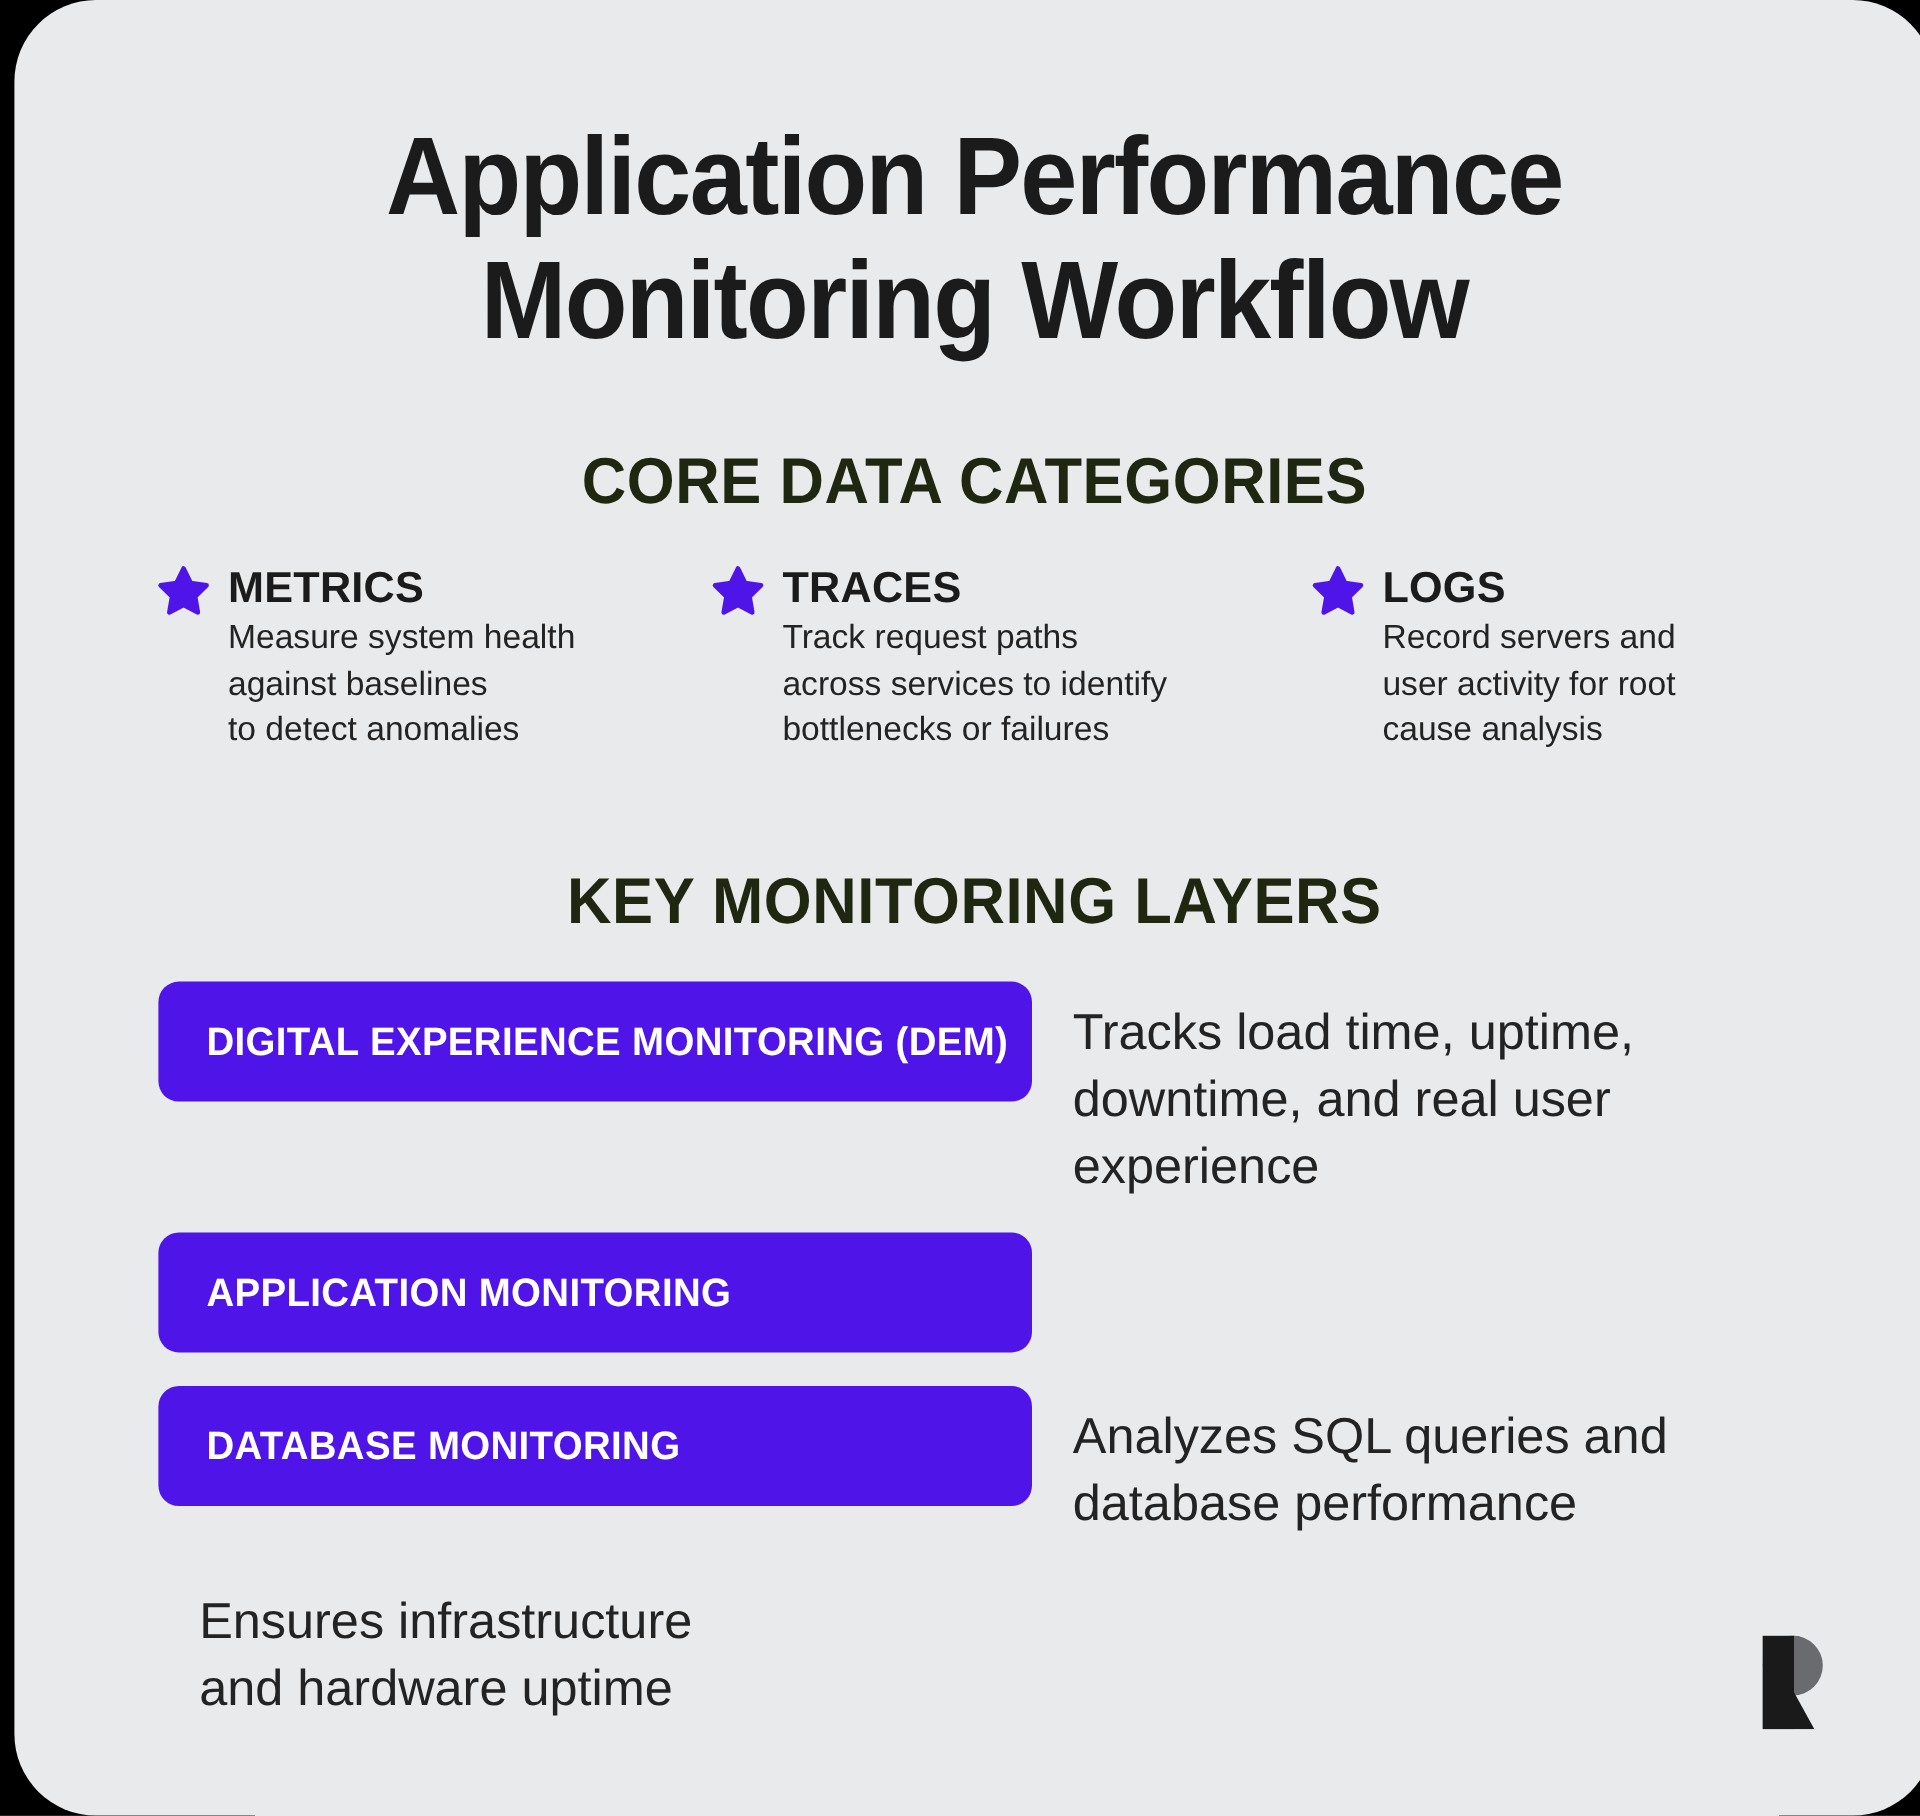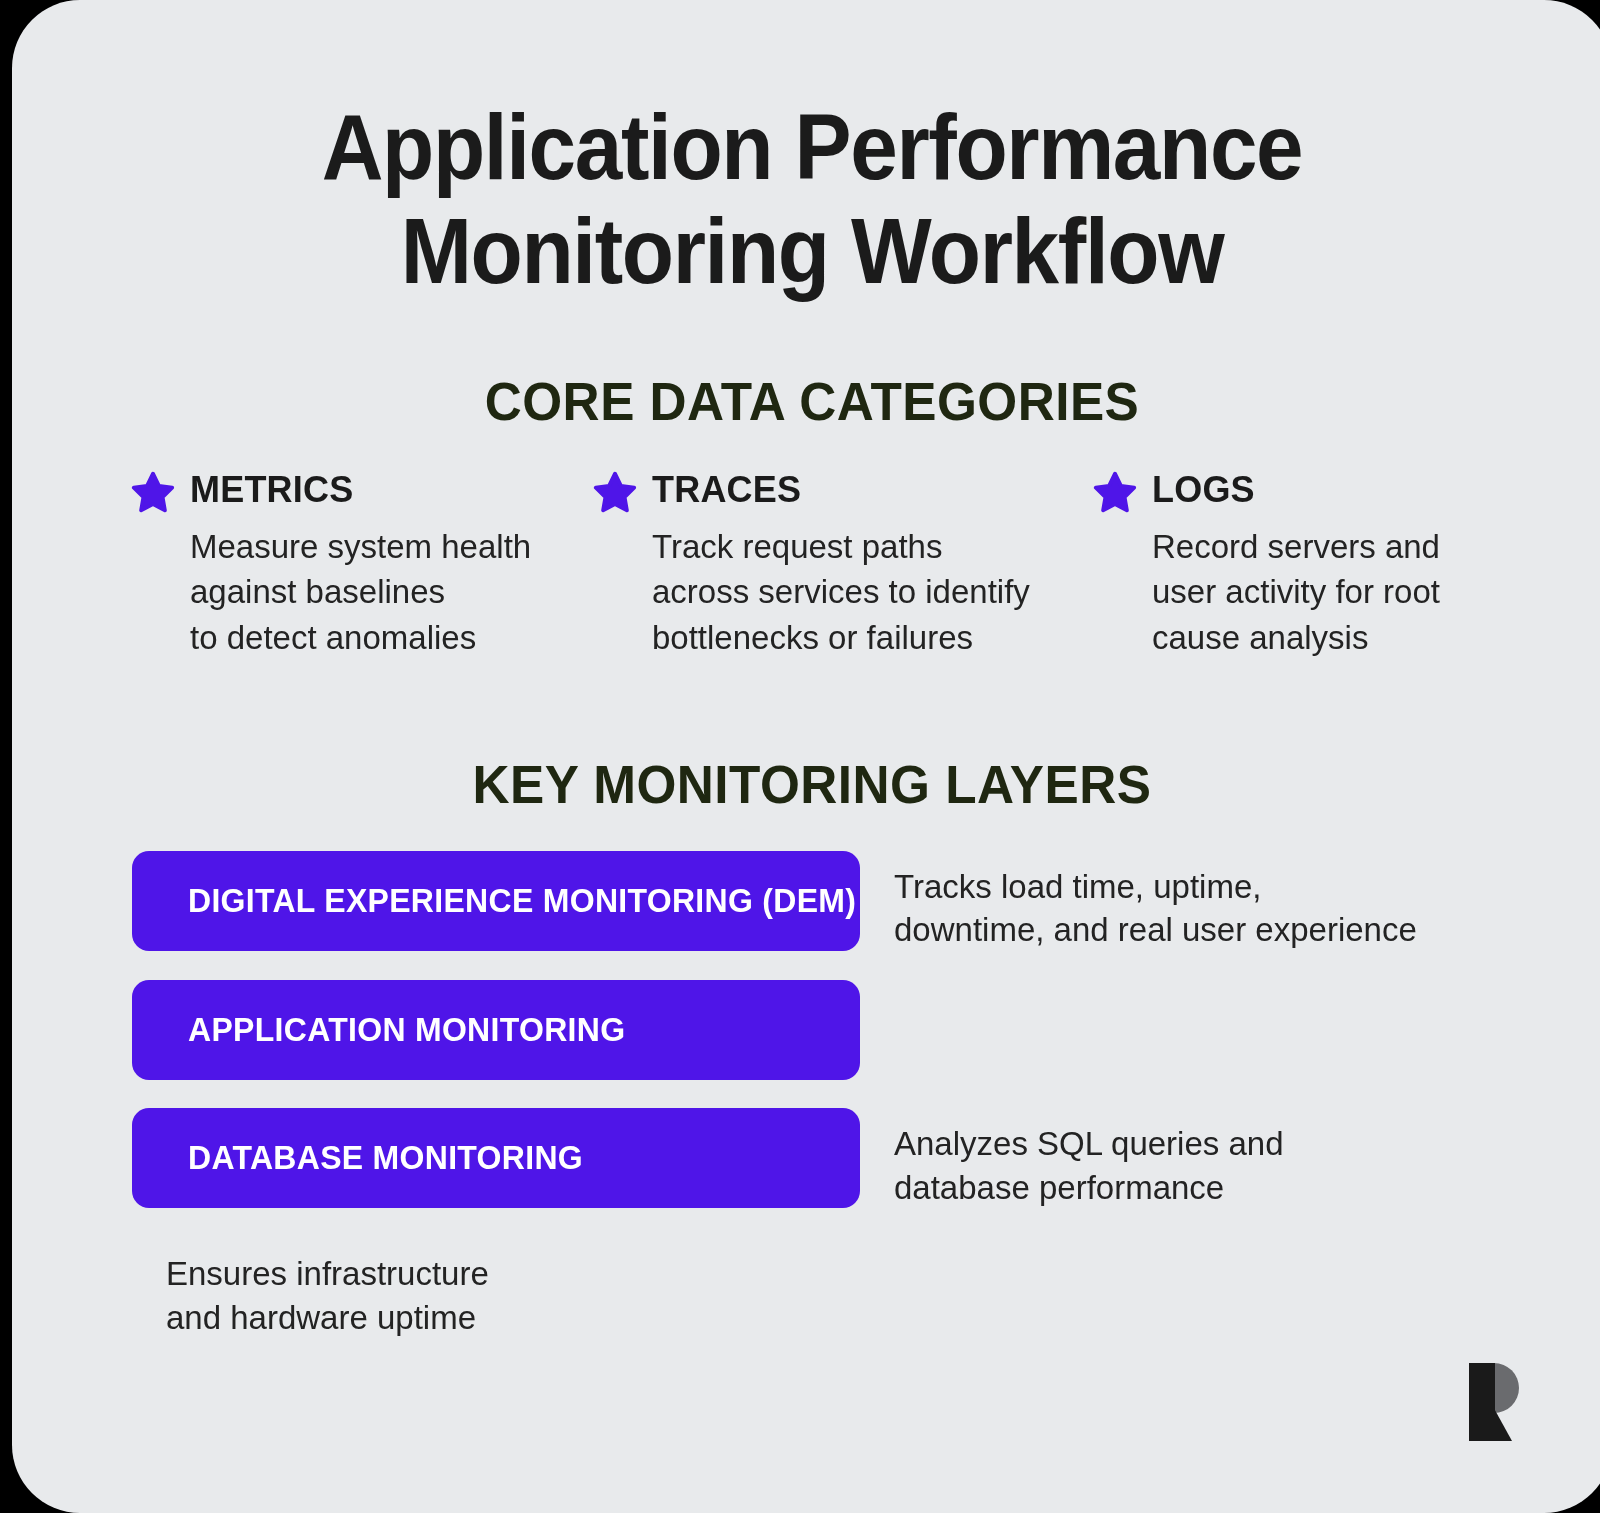--- a/index.html
+++ b/index.html
@@ -83,23 +83,22 @@
   }
   .cat-label {
     font-family: "Liberation Sans", sans-serif;
     font-weight: bold;
     font-size: 36px;
     color: #1b1b1b;
     letter-spacing: 0.2px;
     white-space: nowrap;
   }
   .cat-desc {
-    margin-top: 12px;
     padding-left: 60px;
-    font-size: 33px;
+    font-size: 28px;
     line-height: 1.38;
     color: #232323;
     white-space: pre-line;
   }
 
   
   .layers {
     margin: 36px 0 0 0;
     padding: 0 0 0 120px;
     box-sizing: border-box;
@@ -110,37 +109,37 @@
     margin-bottom: 28px;
   }
   .layer-pill {
     width: 728px;
     height: 100px;
     box-sizing: border-box;
     background: #4f15e8;
     border-radius: 17px;
     display: flex;
     align-items: center;
-    padding-left: 56px;
+    padding-left: 40px;
     flex: 0 0 728px;
   }
   .layer-pill-label {
     color: #ffffff;
     font-family: "Liberation Sans Narrow", "Liberation Sans", sans-serif;
     font-weight: bold;
     font-size: 33px;
     letter-spacing: 0.3px;
     transform: scaleX(0.97);
     transform-origin: left center;
     white-space: nowrap;
   }
   .layer-desc {
     padding-left: 34px;
     padding-top: 14px;
-    font-size: 33px;
+    font-size: 42px;
     line-height: 1.33;
     color: #232323;
     white-space: pre-line;
     max-width: 620px;
   }
 
   
   .logo {
     position: absolute;
     right: 90px;

